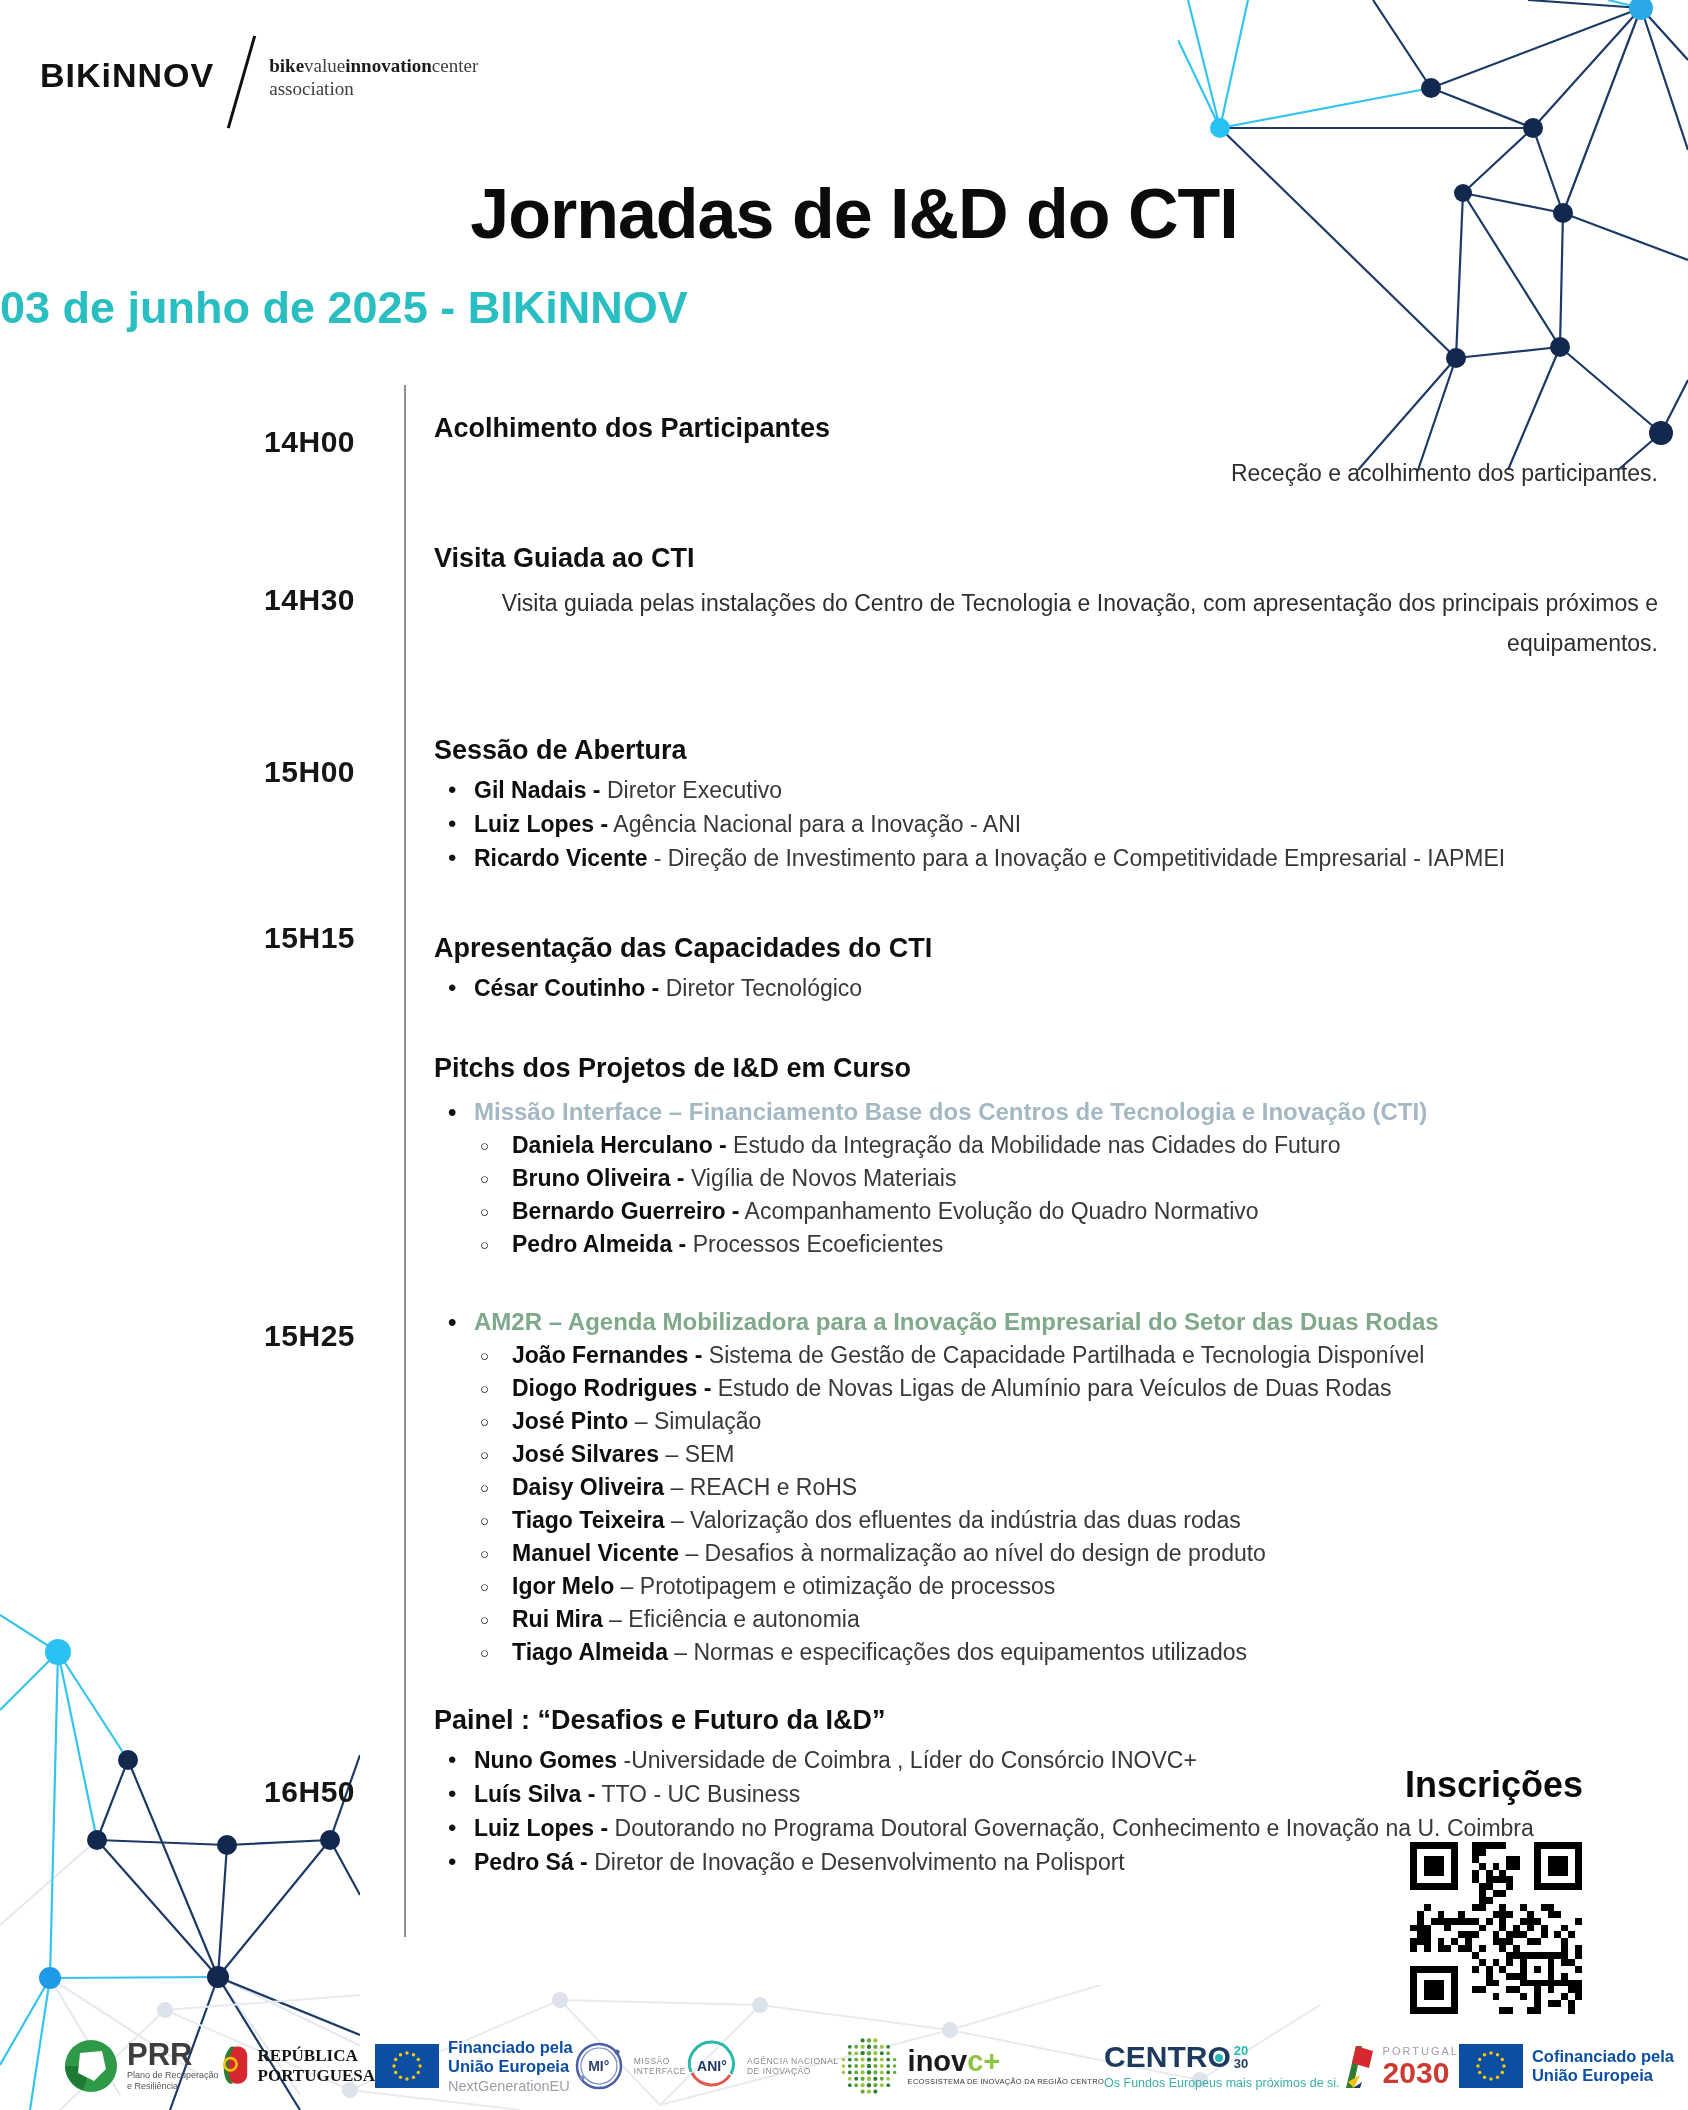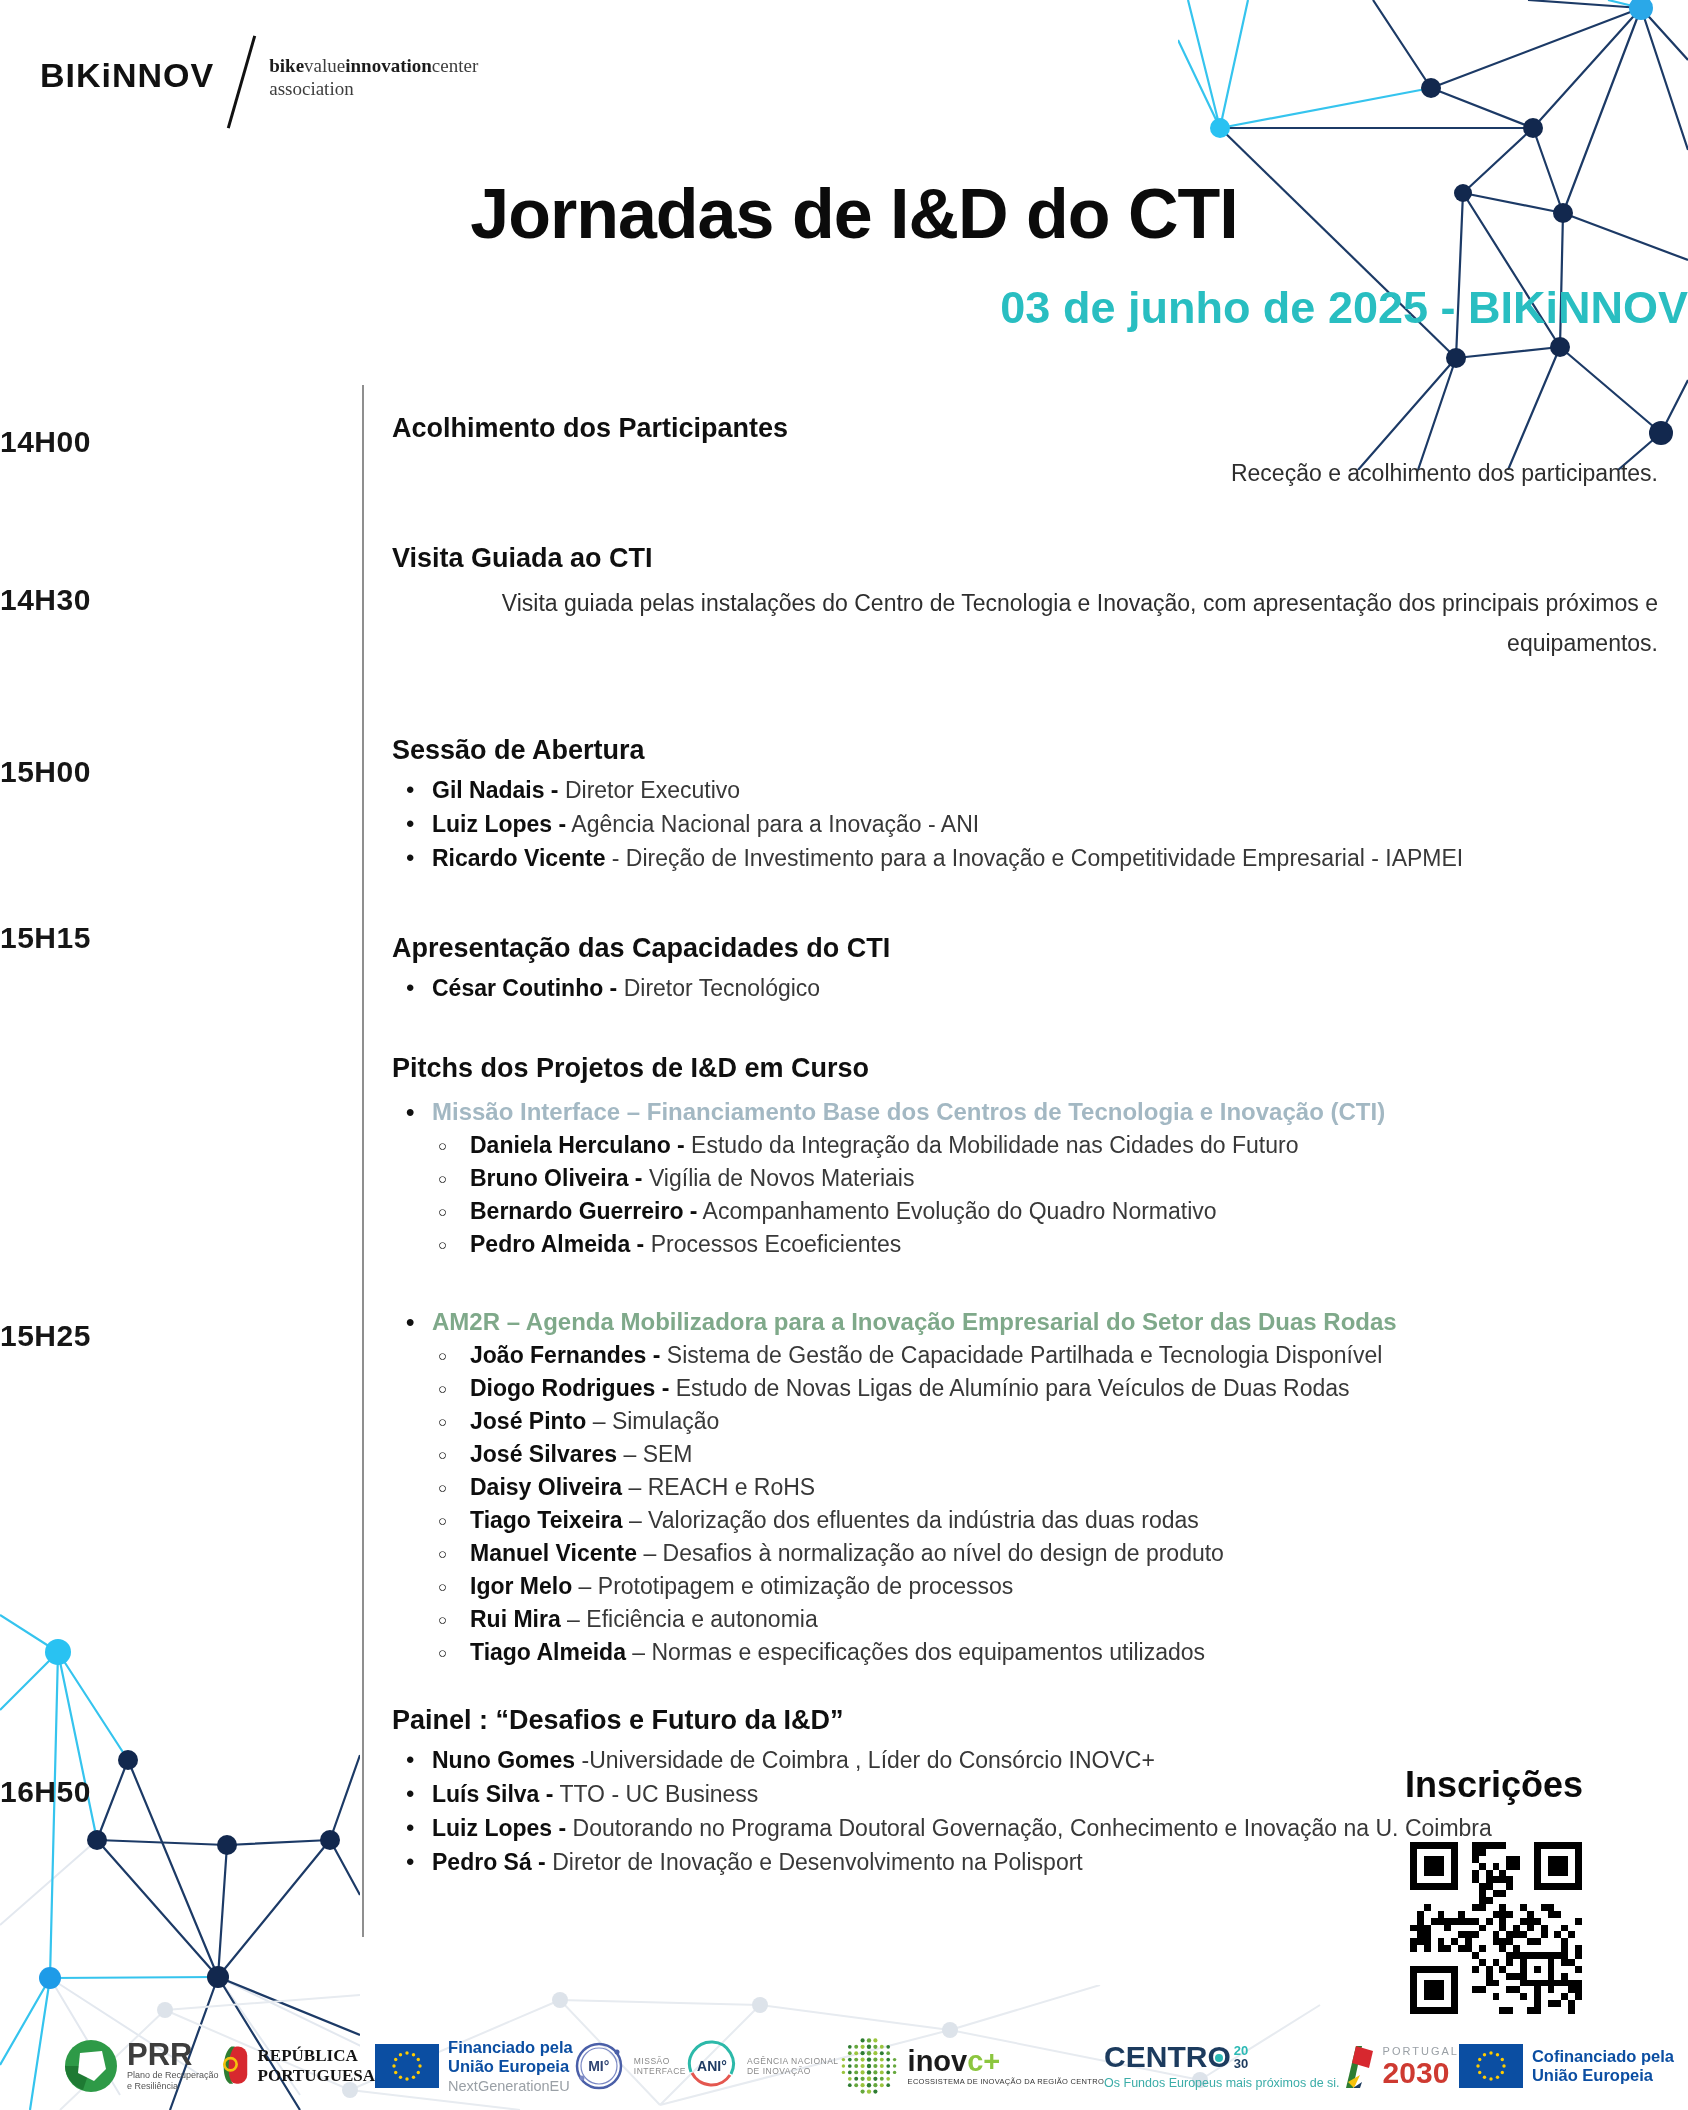--- a/index.html
+++ b/index.html
@@ -9,27 +9,27 @@
 
   
   .logo{position:absolute;top:30px;left:40px;display:flex;align-items:flex-start;}
   .logo-word{font-size:34px;font-weight:700;letter-spacing:1px;color:#111;margin-top:26px;}
   .logo-slash{width:0;height:96px;border-left:3px solid #111;transform:rotate(16deg);margin:4px 26px 0 26px;}
   .logo-tag{font-family:"Liberation Serif",serif;font-size:19px;color:#3d3d3d;margin-top:24px;line-height:23px;}
   .logo-tag b{font-weight:700;color:#1c1c1c;}
 
   .title{position:absolute;top:176px;left:10px;width:1688px;text-align:center;
          font-size:70px;line-height:76px;font-weight:700;letter-spacing:-1px;color:#0b0b0b;z-index:3;}
-  .subtitle{position:absolute;top:280px;left:0;width:1688px;text-align:right;
+  .subtitle{position:absolute;top:280px;left:0;width:1688px;text-align:left;
             font-size:45px;line-height:56px;font-weight:700;color:#29BEC1;z-index:3;}
 
   
   .timeline{position:absolute;top:385px;left:0;width:1688px;z-index:2;}
   .row{display:flex;}
-  .t-col{width:362px;flex:none;box-sizing:border-box;text-align:left;padding-right:49px;}
+  .t-col{width:404px;flex:none;box-sizing:border-box;text-align:right;padding-right:49px;}
   .t-lab{font-size:30px;font-weight:700;letter-spacing:.5px;color:#161616;}
   .body{flex:1;border-left:2px solid #8f8f8f;box-sizing:border-box;padding-left:28px;padding-right:30px;}
   .s-title{font-size:27px;line-height:34px;font-weight:700;color:#101010;}
   .s-desc{font-size:23px;line-height:40px;color:#2e2e2e;margin-top:8px;max-width:1280px;text-align:right;}
   .li{font-size:23px;line-height:34px;color:#2e2e2e;position:relative;}
   .li .nm{font-weight:700;color:#0e0e0e;}
   .li .rl{color:#383838;}
   .li.l1{padding-left:40px;}
   .li.l1::before{content:"•";position:absolute;left:14px;top:0;font-size:24px;color:#111;}
   .li.l2{padding-left:78px;line-height:33px;}

